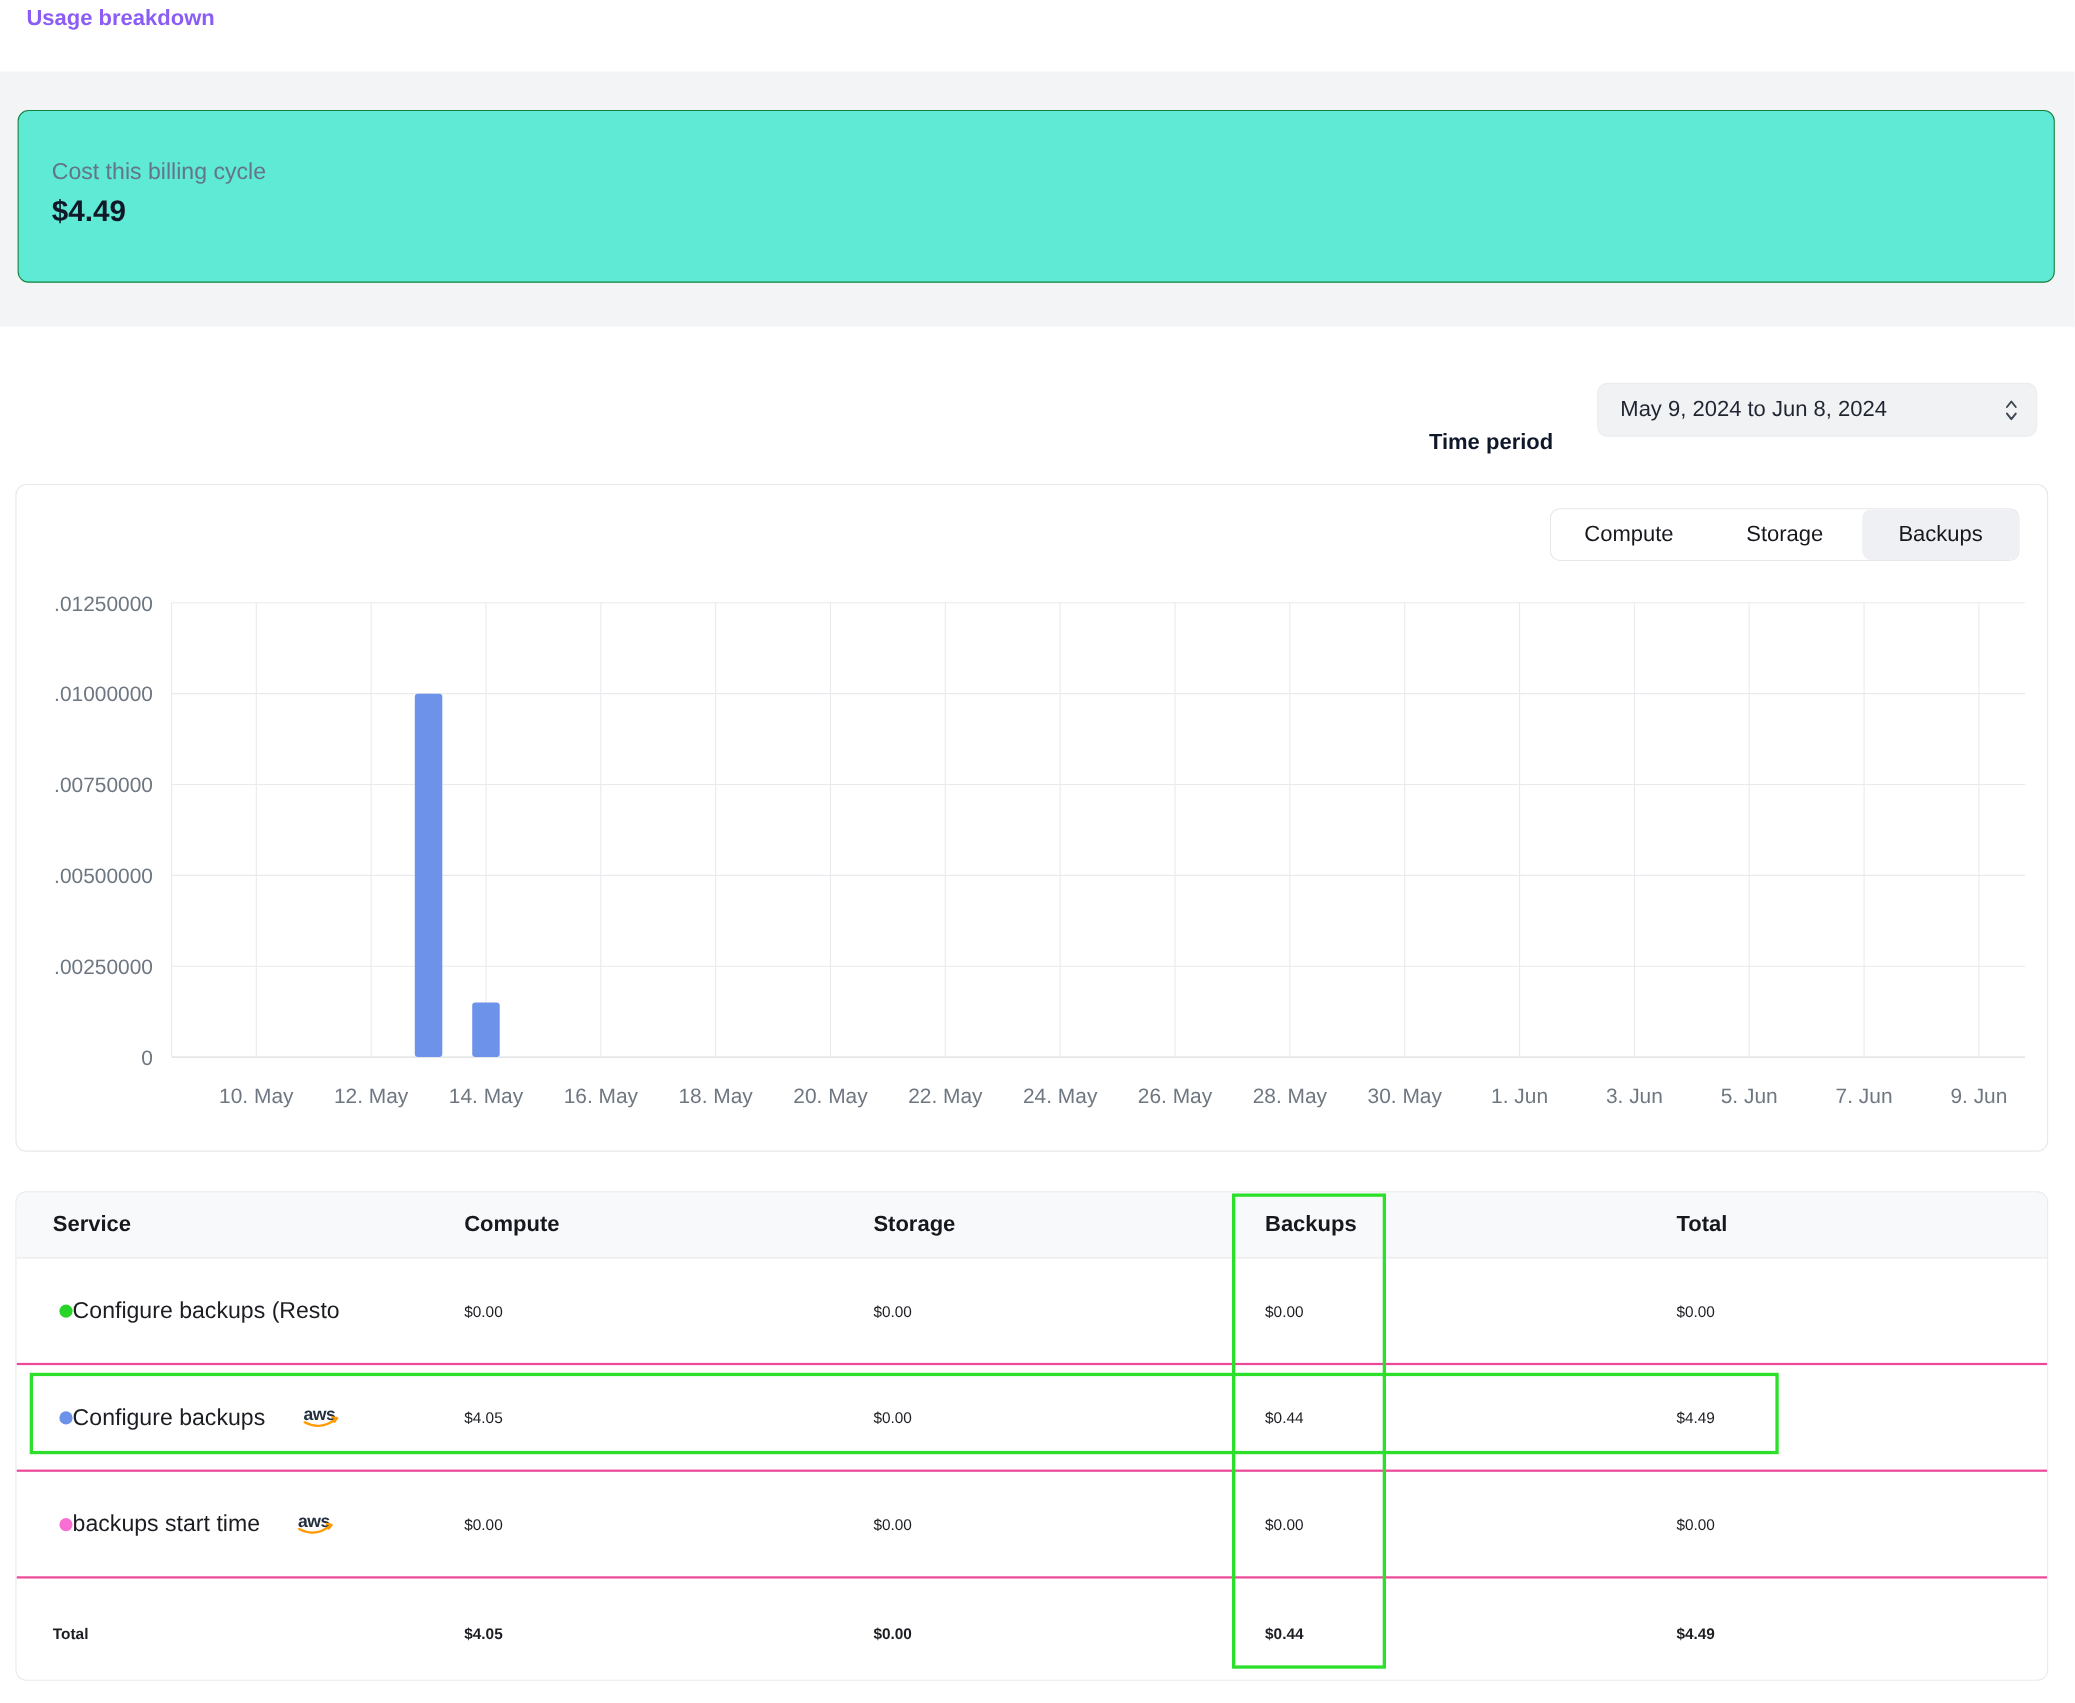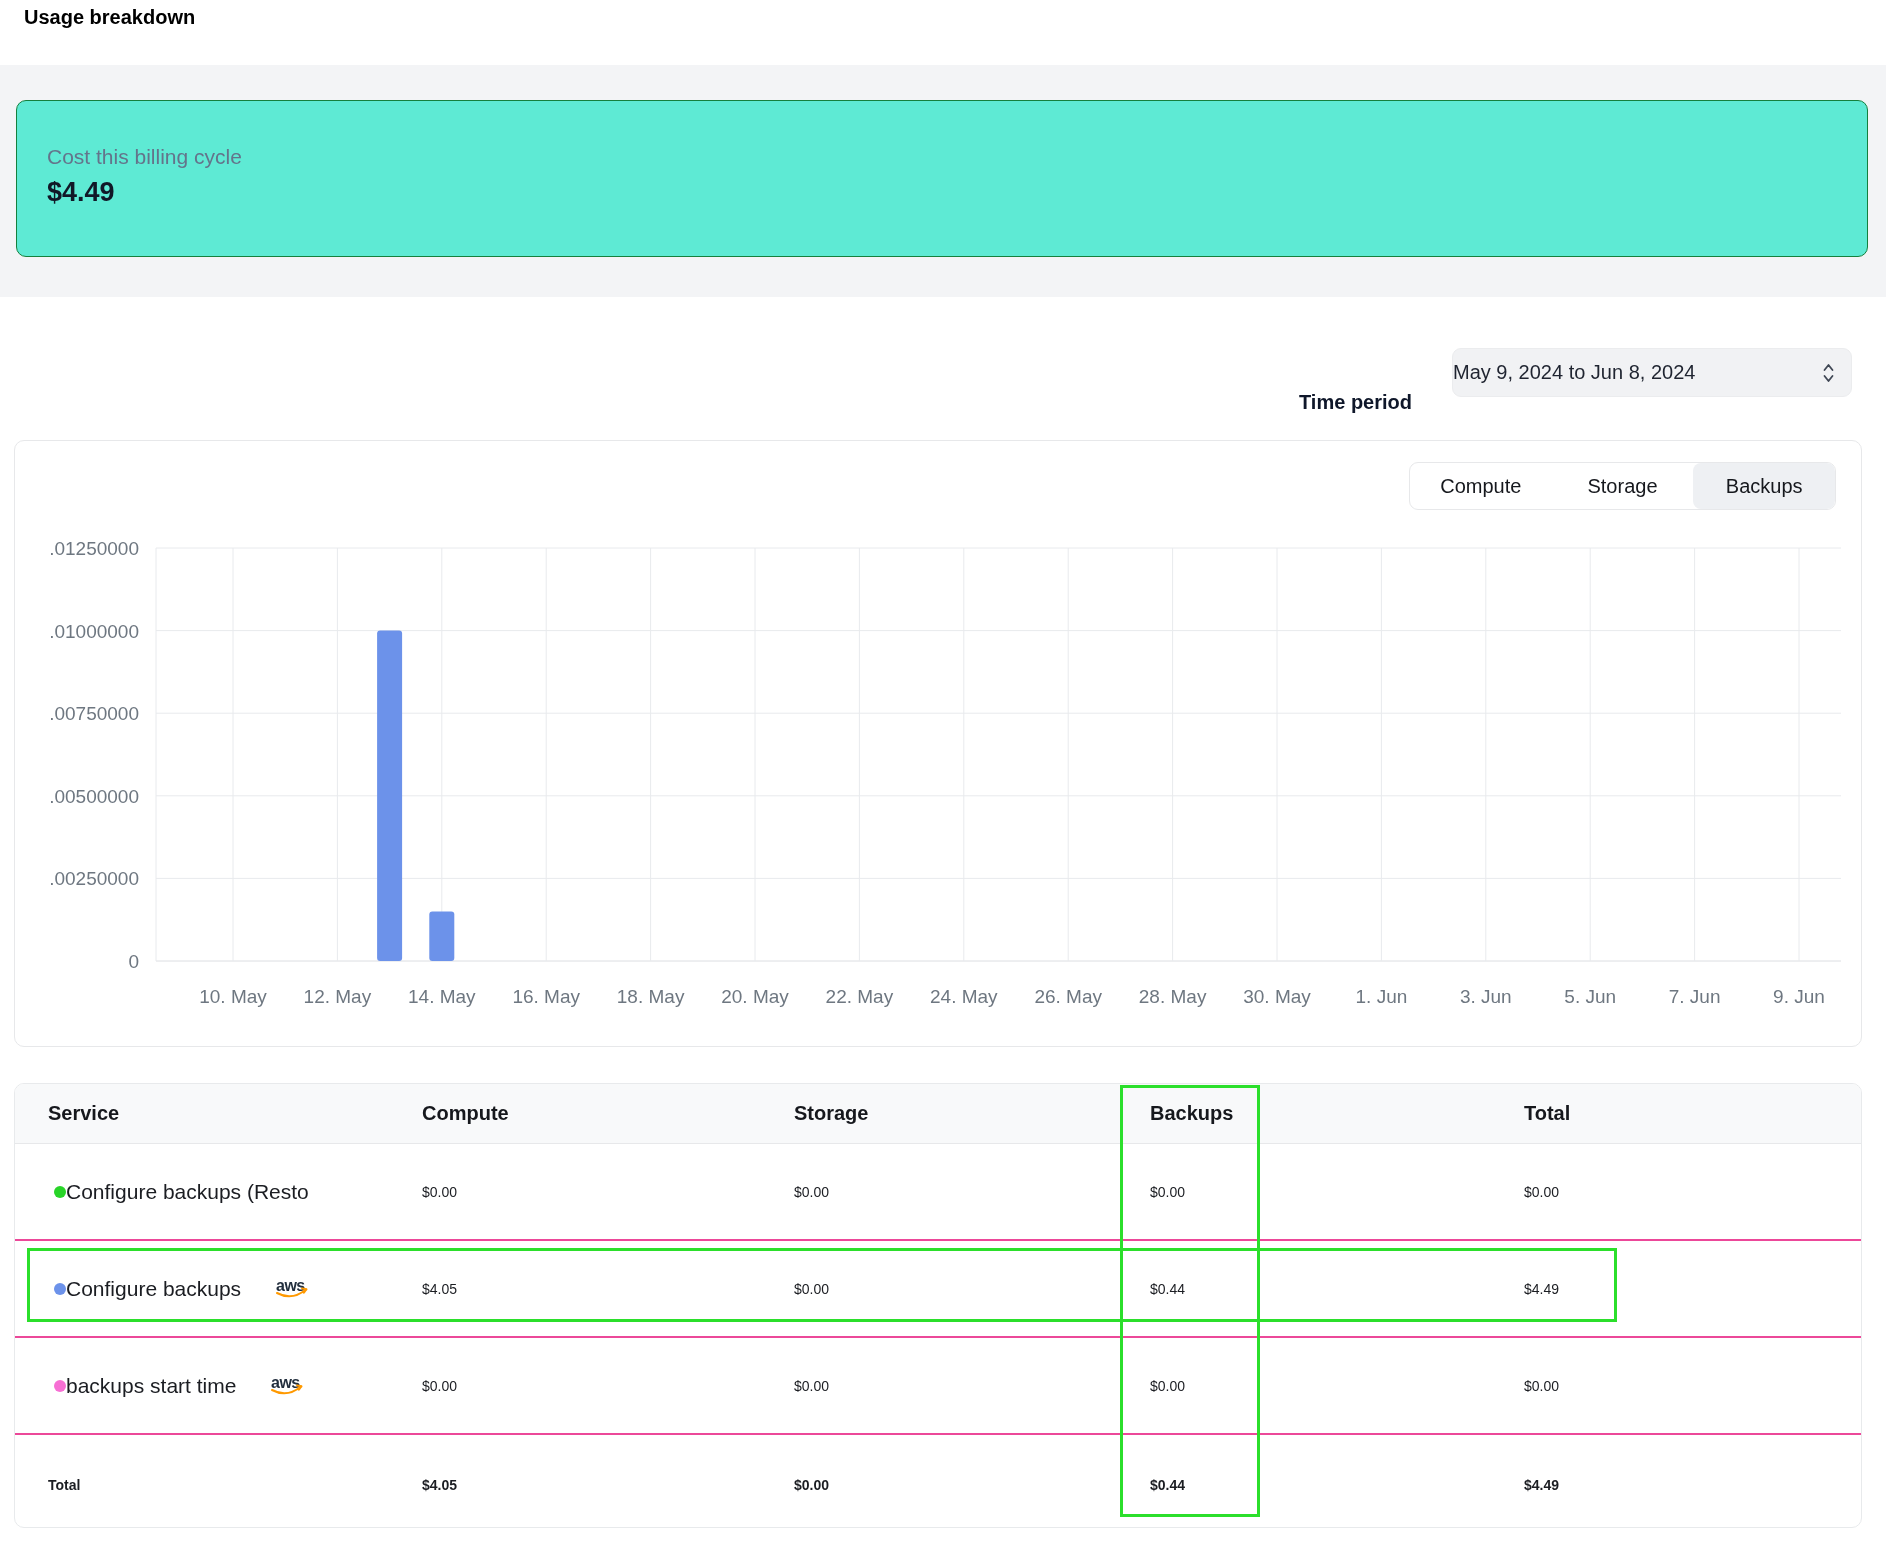--- a/index.html
+++ b/index.html
@@ -1,28 +1,28 @@
 <!DOCTYPE html>
 <html><head>
 <meta charset="utf-8">
 <style>
   html,body{margin:0;padding:0;background:#ffffff;}
   body{width:1886px;height:1548px;font-family:"Liberation Sans","DejaVu Sans",sans-serif;color:#16181d;overflow:hidden;}
   #app{position:absolute;left:0;top:0;width:1886px;height:1548px;}
 
-  .page-title{position:absolute;left:24px;top:6px;font-size:20px;font-weight:700;color:#000000;}
+  .page-title{position:absolute;left:24px;top:6px;font-size:20px;font-weight:700;color:#8b5cf6;}
 
   .summary-band{position:absolute;left:0;top:65px;width:1886px;height:232px;background:#f3f4f6;}
   .summary-card{position:absolute;left:16px;top:35px;width:1852px;height:157px;background:#5eead4;border:1px solid #15803d;border-radius:10px;box-sizing:border-box;padding:44px 0 0 30px;}
   .summary-label{font-size:21px;color:#64748b;}
   .summary-amount{font-size:27px;font-weight:700;color:#111827;margin-top:8px;}
 
   .time-label{position:absolute;right:474px;top:360px;font-size:20px;font-weight:700;color:#0f172a;white-space:nowrap;margin-top:31px;}
   .time-select{position:absolute;left:1452px;top:348px;width:400px;height:49px;background:#f1f2f4;border:1px solid #ebecee;border-radius:9px;box-sizing:border-box;display:flex;align-items:center;cursor:pointer;}
-  .time-select-value{font-size:20px;color:#1f2430;flex:1;}
+  .time-select-value{font-size:20px;color:#1f2430;padding-left:20px;flex:1;}
   .time-select .chev{margin-right:16px;display:flex;}
 
   .chart-card{position:absolute;left:14px;top:440px;width:1848px;height:607px;background:#fff;border:1px solid #e7e8ea;border-radius:10px;box-sizing:border-box;}
   .chart-svg{position:absolute;left:0;top:0;width:1848px;height:607px;}
 
   .tabs{position:absolute;left:1394px;top:21px;width:427px;height:48px;background:#fff;border:1px solid #e7e8ea;border-radius:9px;box-sizing:border-box;display:flex;overflow:hidden;}
   .tab{flex:1;display:flex;align-items:center;justify-content:center;font-size:20px;color:#16181d;cursor:pointer;border-radius:8px;}
   .tab.selected{background:#eef0f3;}
 
   .usage-table{position:absolute;left:14px;top:1083px;width:1848px;height:445px;background:#fff;border:1px solid #e8eaec;border-radius:10px;box-sizing:border-box;overflow:hidden;}

